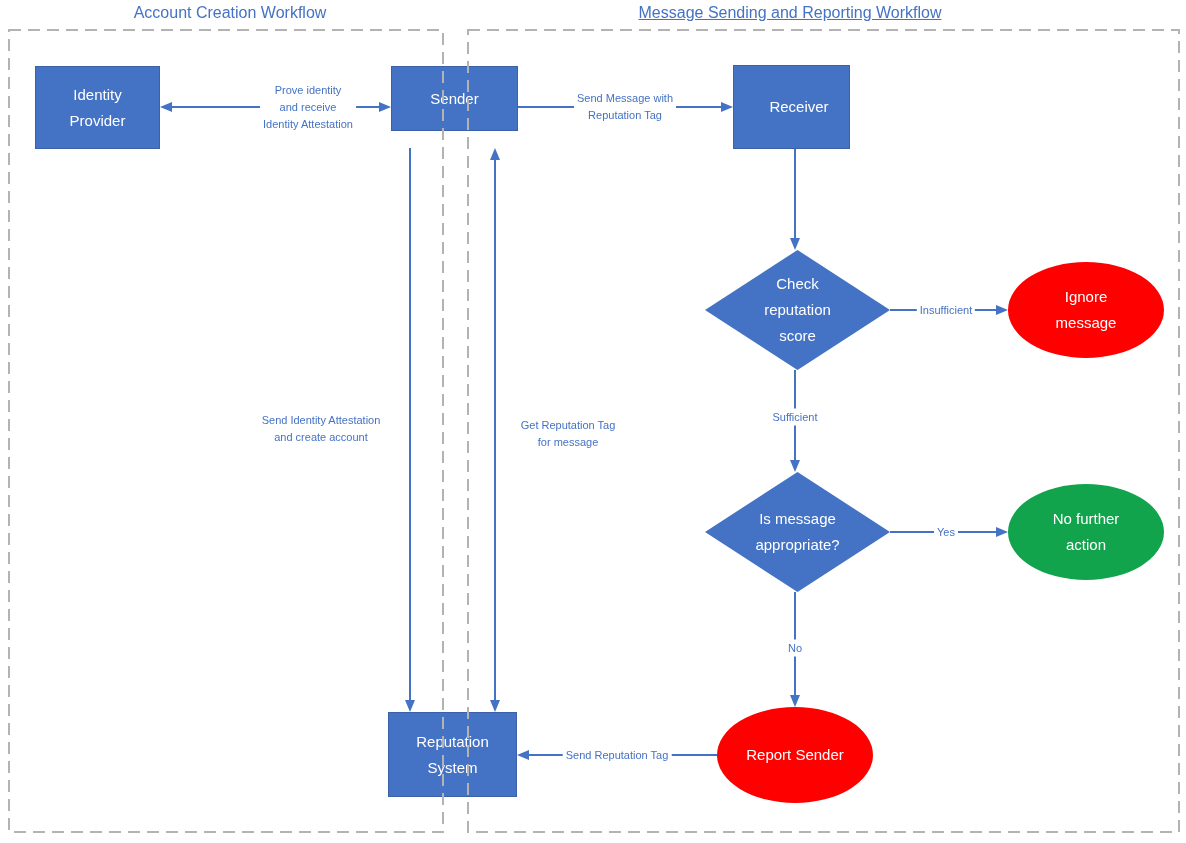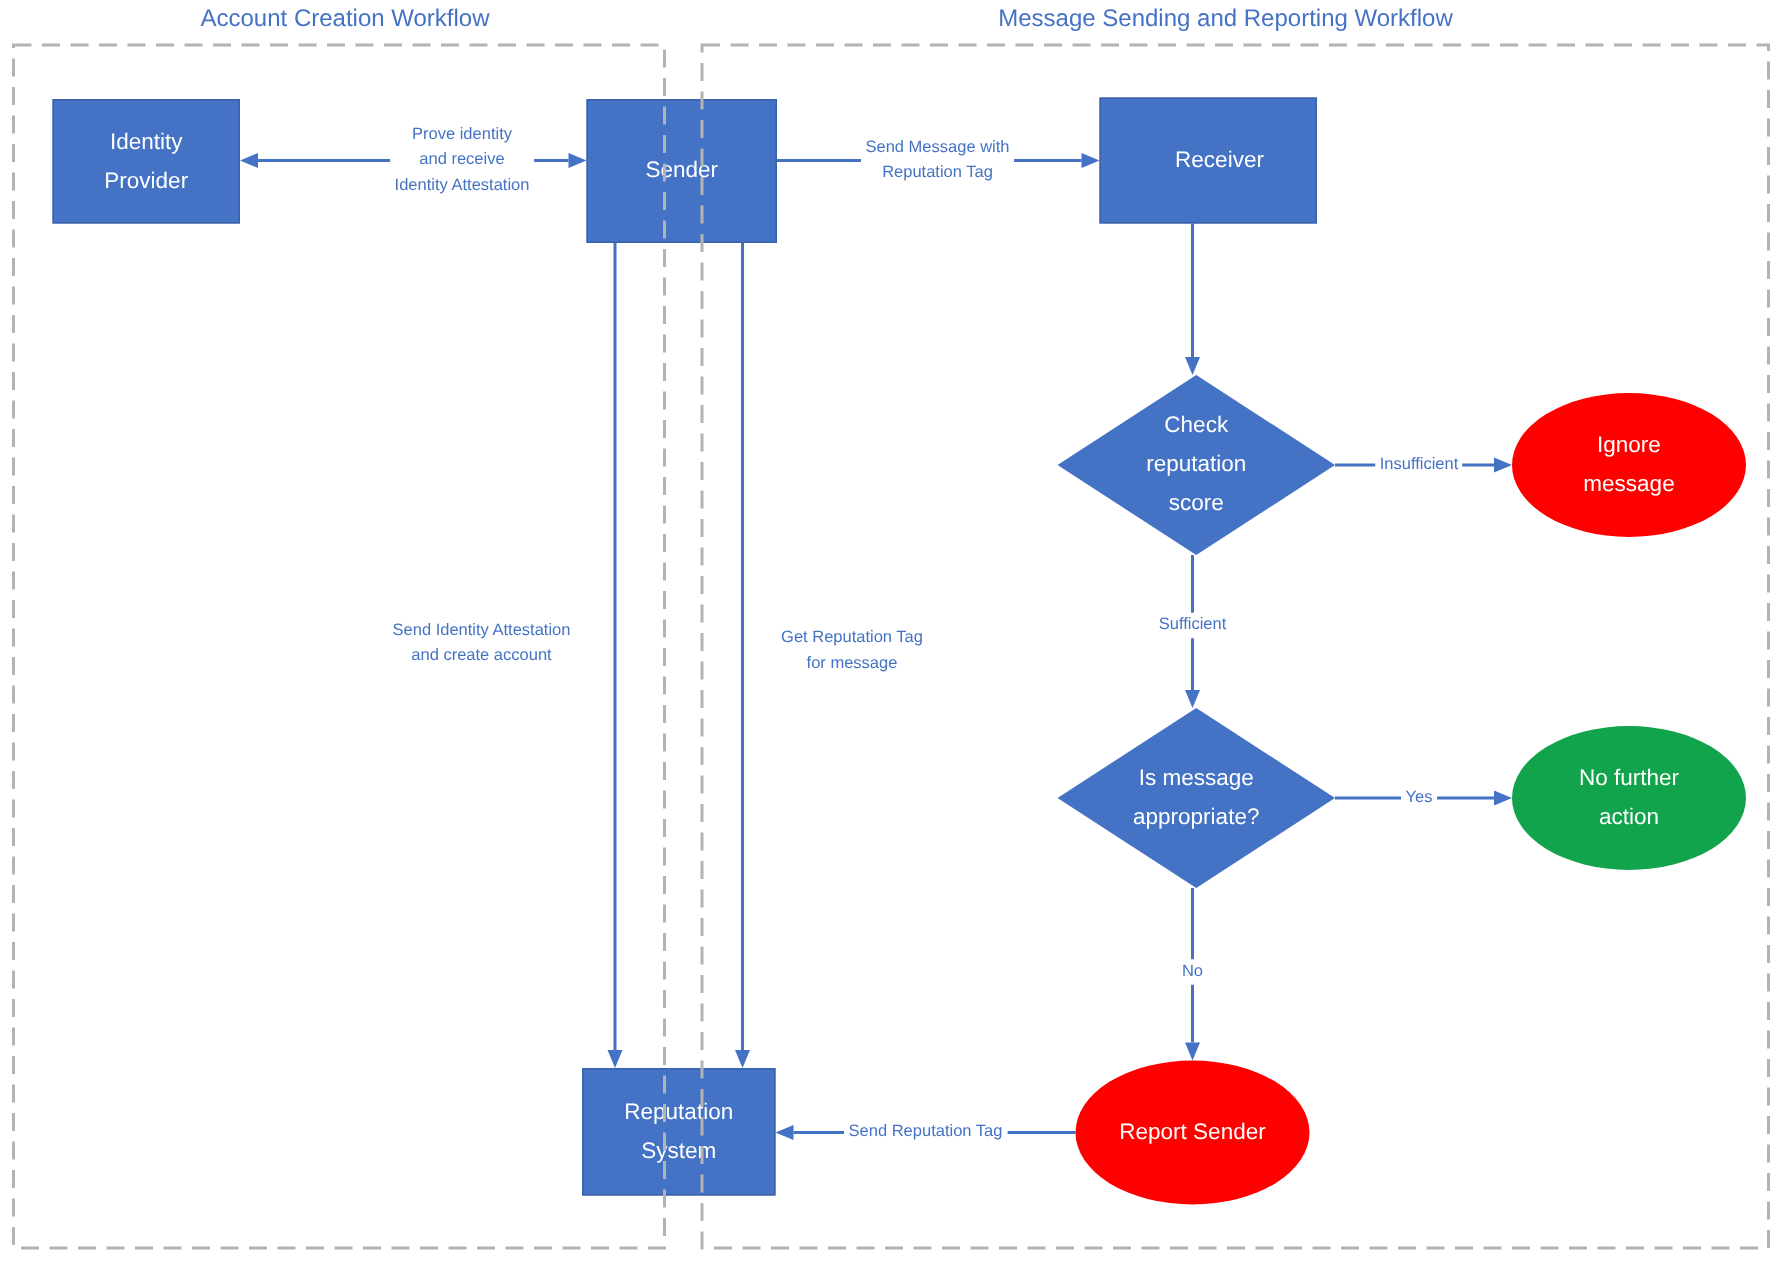--- a/index.html
+++ b/index.html
@@ -82,24 +82,24 @@
 
     <line class="conn" x1="495" y1="160" x2="495" y2="700"></line>
     <polygon class="arrowhead" points="495,148 490,160 500,160"></polygon>
     <polygon class="arrowhead" points="495,712 490,700 500,700"></polygon>
   </svg>
 
   <div class="shape rect-node" style="left:35px;top:66px;width:125px;height:83px;">
     <span>Identity
 Provider</span>
   </div>
-  <div class="shape rect-node" style="left:391px;top:66px;width:127px;height:96px;">
+  <div class="shape rect-node" style="left:391px;top:66px;width:127px;height:65px;">
     <span>Sender</span>
   </div>
-  <div class="shape rect-node" style="left:733px;top:65px;width:145px;height:84px;padding-left:15px;">
+  <div class="shape rect-node" style="left:733px;top:65px;width:117px;height:84px;padding-left:15px;">
     <span>Receiver</span>
   </div>
   <div class="shape rect-node" style="left:388px;top:712px;width:129px;height:85px;">
     <span>Reputation
 System</span>
   </div>
 
   <div class="shape diamond" style="left:705px;top:472px;width:185px;height:120px;">
     <span>Is message
 appropriate?</span>
@@ -136,15 +136,15 @@
   <div class="edge-label" style="left:568px;top:434px;">Get Reputation Tag
 for message</div>
   <div class="edge-label" style="left:617px;top:755px;">Send Reputation Tag</div>
 
   <svg class="layer" width="1186" height="843" style="z-index:5;">
     <rect class="lane-rect" x="9" y="30" width="434" height="802"></rect>
     <rect class="lane-rect" x="468" y="30" width="711" height="802"></rect>
   </svg>
 
   <div class="lane-title" style="left:230px;top:13px;">Account Creation Workflow</div>
-  <div class="lane-title" style="left:817px;top:13px;">Message Sending and Reporting Workflow</div>
+  <div class="lane-title" style="left:790px;top:13px;text-decoration:underline;">Message Sending and Reporting Workflow</div>
 
 </div>
 
 </body></html>

